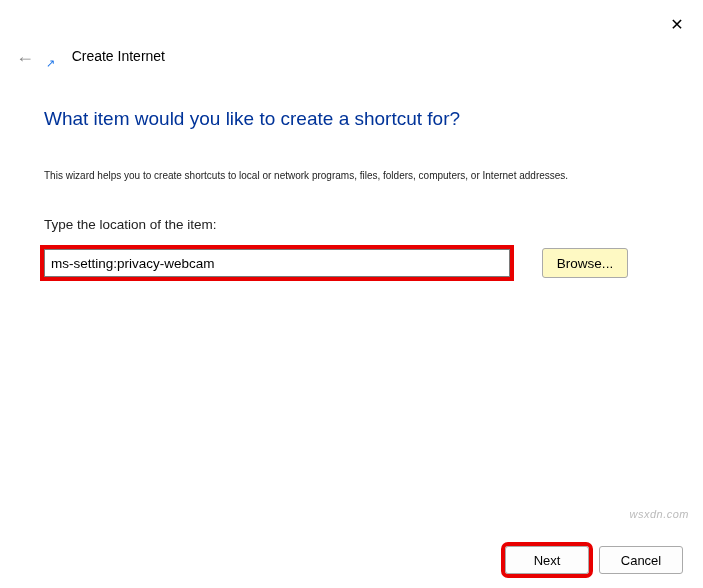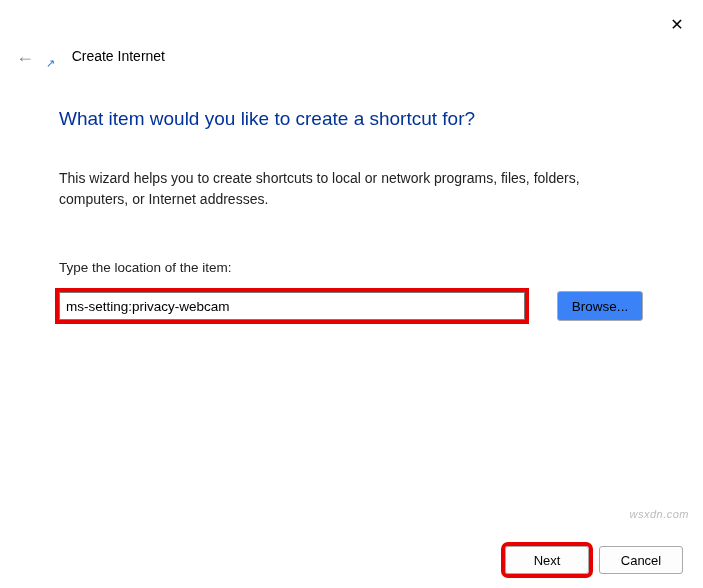--- a/index.html
+++ b/index.html
@@ -51,34 +51,34 @@
       top: 6px;
       margin-right: 8px;
     }
     .header-title {
       font-size: 14px;
       color: #000;
     }
     .content {
       position: absolute;
       top: 108px;
-      left: 59px;
+      left: 44px;
       right: 36px;
     }
     .main-heading {
       color: #003399;
       font-size: 19px;
       font-weight: 400;
       margin-bottom: 38px;
     }
     .description {
-      font-size: 14px;
+      font-size: 10px;
       color: #222;
       line-height: 1.5;
-      margin-bottom: 50px;
+      margin-bottom: 34px;
       max-width: 560px;
     }
     .field-label {
       font-size: 13.5px;
       color: #222;
       margin-bottom: 16px;
     }
     .input-row {
       display: flex;
       align-items: center;
@@ -92,21 +92,21 @@
       padding: 3px 6px;
       font-size: 13.5px;
       font-family: inherit;
       outline: 4px solid #e80000;
       outline-offset: 0;
     }
     .browse-btn {
       width: 86px;
       height: 30px;
       border: 1px solid #aaa;
-      background: #3b82f6;
+      background: #fef9c3;
       font-size: 13.5px;
       font-family: inherit;
       cursor: pointer;
       border-radius: 3px;
     }
     .continue-text {
       font-size: 13.5px;
       color: #222;
     }
     .footer {

